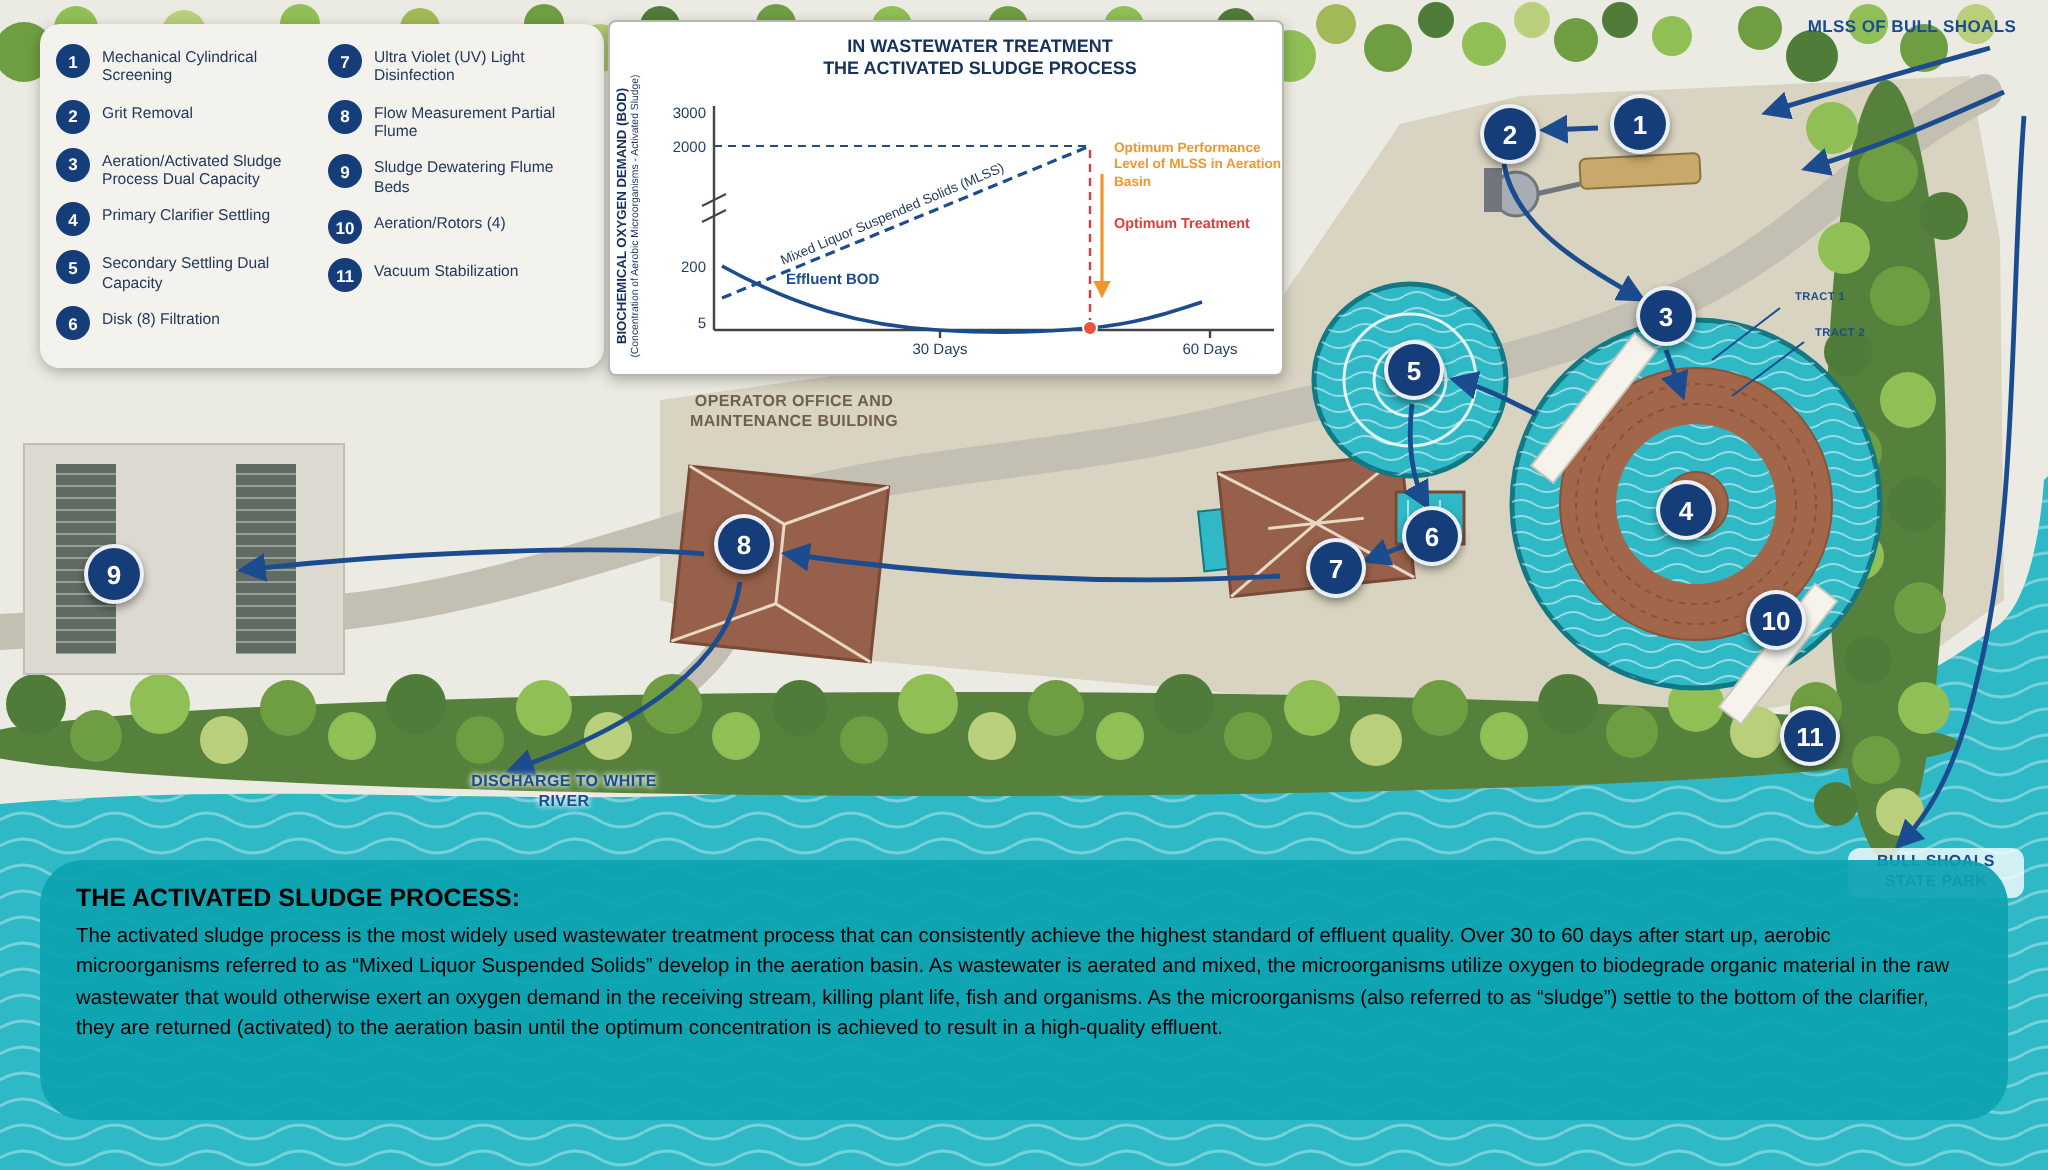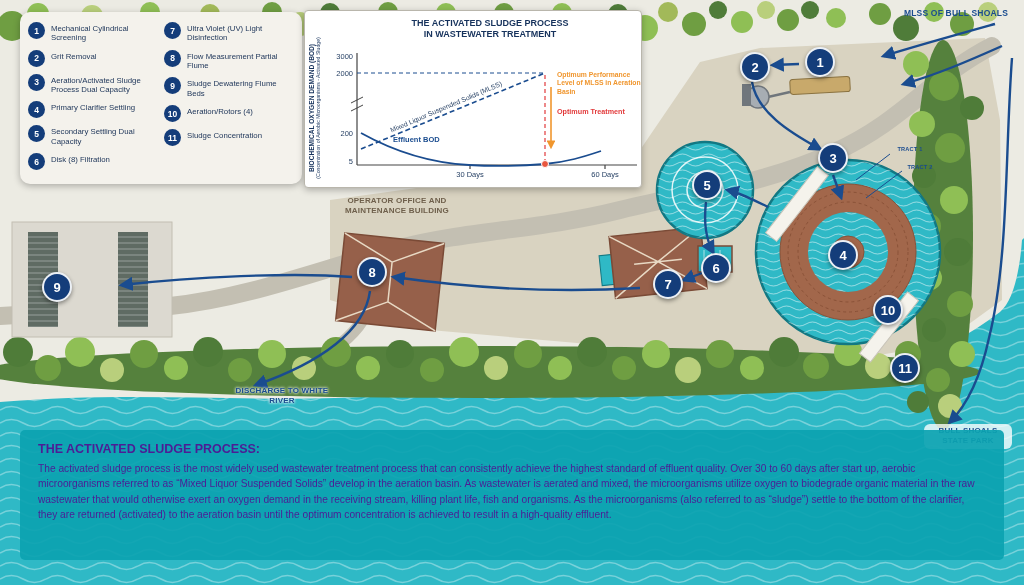--- a/index.html
+++ b/index.html
@@ -34,21 +34,21 @@
   .lbl-park{left:924px;top:424px;width:84px;font-size:8px;background:rgba(255,255,255,.78);border-radius:6px;padding:2px 2px;line-height:1.3;}
   .lbl-tract{font-size:5.6px;letter-spacing:.2px;}
   .lbl-tract1{left:888px;top:146px;width:44px;}
   .lbl-tract2{left:898px;top:164px;width:44px;}
 
   .marker{position:absolute;width:30px;height:30px;border-radius:50%;background:#143d7a;color:#fff;
           border:2px solid rgba(255,255,255,.92);box-sizing:border-box;box-shadow:0 2px 4px rgba(0,0,0,.4);
           display:flex;align-items:center;justify-content:center;font-size:13px;font-weight:bold;}
 
   .footer{position:absolute;left:20px;top:430px;width:984px;height:130px;background:rgba(12,163,176,.93);
-          border-radius:5px;box-sizing:border-box;padding:12px 18px;color:#4c1d95;}
+          border-radius:22px;box-sizing:border-box;padding:12px 18px;color:#000000;}
   .footer h2{margin:0 0 5px 0;font-size:12.5px;}
   .footer p{margin:0;font-size:10.2px;line-height:1.5;}
 </style>
 </head>
 <body>
 
 <div class="stage">
 
   <svg class="map" width="1024" height="585" viewBox="0 0 1024 585">
     <defs>
@@ -282,30 +282,30 @@
         <div class="lrow">
             <span class="lnum">9</span>
             <span class="llabel">Sludge Dewatering Flume Beds</span>
           </div>
         <div class="lrow">
             <span class="lnum">10</span>
             <span class="llabel">Aeration/Rotors (4)</span>
           </div>
         <div class="lrow">
             <span class="lnum">11</span>
-            <span class="llabel">Sludge Concentration</span>
+            <span class="llabel">Vacuum Stabilization</span>
           </div>
       </div>
     </div>
   </div>
 
   <div class="panel chart-panel">
     <div class="chart-title">
+      <div>IN WASTEWATER TREATMENT</div>
       <div>THE ACTIVATED SLUDGE PROCESS</div>
-      <div>IN WASTEWATER TREATMENT</div>
     </div>
     <div class="yaxis-label">
       <span class="main">BIOCHEMICAL OXYGEN DEMAND (BOD)</span>
       <span class="sub">(Concentration of Aerobic Microorganisms - Activated Sludge)</span>
     </div>
 
     <svg class="chart-svg" width="338" height="146" viewBox="0 0 338 146">
       <defs>
         <marker id="ahO" viewBox="0 0 10 10" refX="7.5" refY="5" markerWidth="5.5" markerHeight="5.5" orient="auto">
           <path d="M0,0 L10,5 L0,10 Z" fill="#f0962e"></path>

